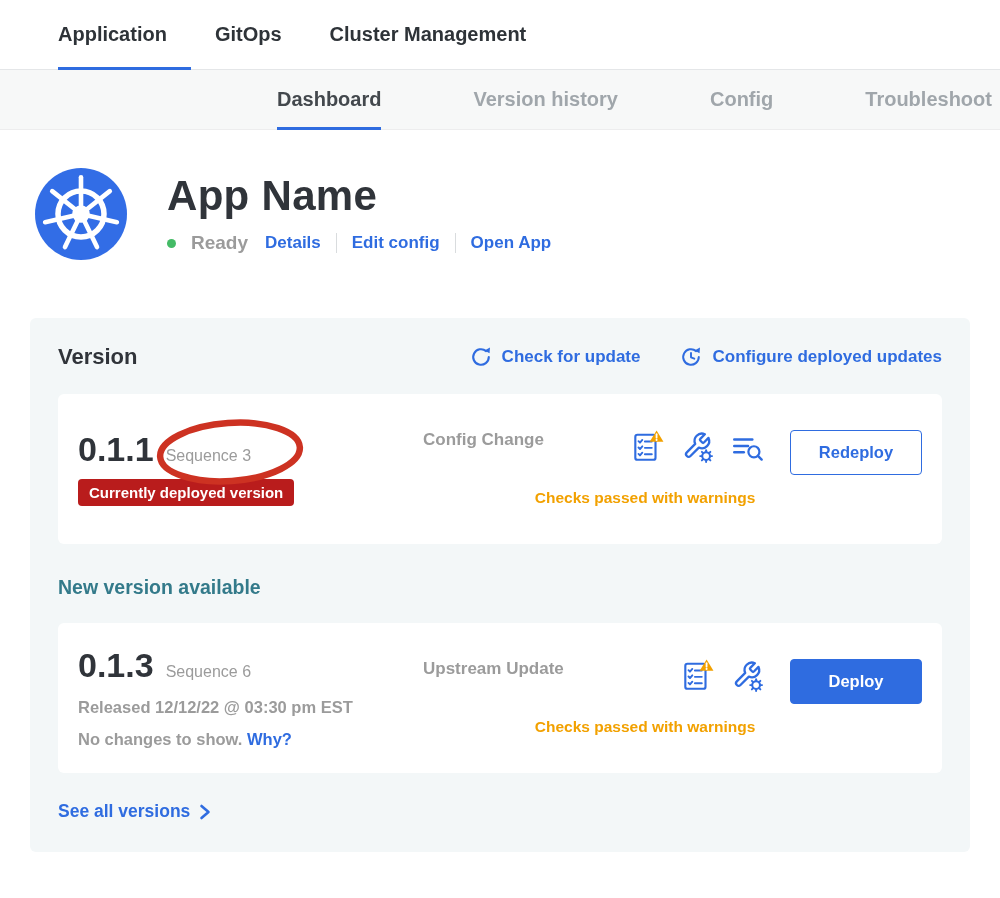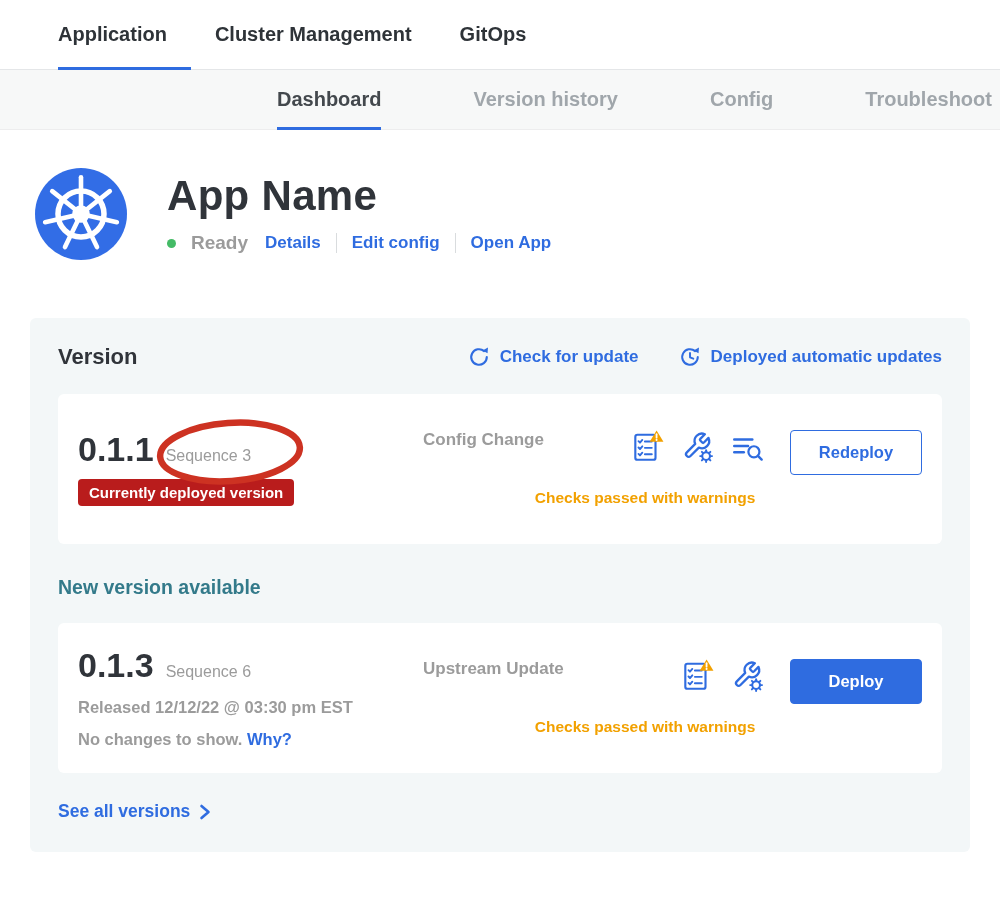--- a/index.html
+++ b/index.html
@@ -104,22 +104,22 @@
 
   .new-version-heading { font-size: 19.5px; font-weight: 700; color: #337a8a; margin-top: 32px; }
 
   .see-all-row { display: inline-flex; align-items: center; gap: 9px; margin-top: 28px; color: #2f6ce0; font-weight: 700; font-size: 17.5px; cursor: pointer; }
 </style>
 </head>
 <body>
 
 <nav class="topnav">
   <div class="topnav-item active">Application</div>
+  <div class="topnav-item">GitOps</div>
   <div class="topnav-item">Cluster Management</div>
-  <div class="topnav-item">GitOps</div>
 </nav>
 
 <nav class="subnav">
   <div class="subnav-item active">Dashboard</div>
   <div class="subnav-item">Version history</div>
   <div class="subnav-item">Config</div>
   <div class="subnav-item">Troubleshoot</div>
 </nav>
 
 <header class="app-header">
@@ -168,21 +168,21 @@
         <span>Check for update</span>
       </a>
       <a class="panel-link">
         <span class="icn">
           <svg width="22" height="22" viewBox="0 0 24 24">
             <path d="M20.5 12a8.5 8.5 0 1 1-2.9-6.4" fill="none" stroke="#2f6ce0" stroke-width="2.2" stroke-linecap="round"></path>
             <polygon points="21.8,1.6 21.3,7.8 15.8,5.0" fill="#2f6ce0"></polygon>
             <polyline points="12,7.5 12,12.3 15.6,13.8" fill="none" stroke="#2f6ce0" stroke-width="2.1" stroke-linecap="round" stroke-linejoin="round"></polyline>
           </svg>
         </span>
-        <span>Deployed automatic updates</span>
+        <span>Configure deployed updates</span>
       </a>
     </div>
   </div>
 
   
   <div class="version-card">
     <div class="vc-left">
       <div class="version-row">
         <span class="version-number">0.1.1</span>
         <span class="sequence">Sequence 3</span>

